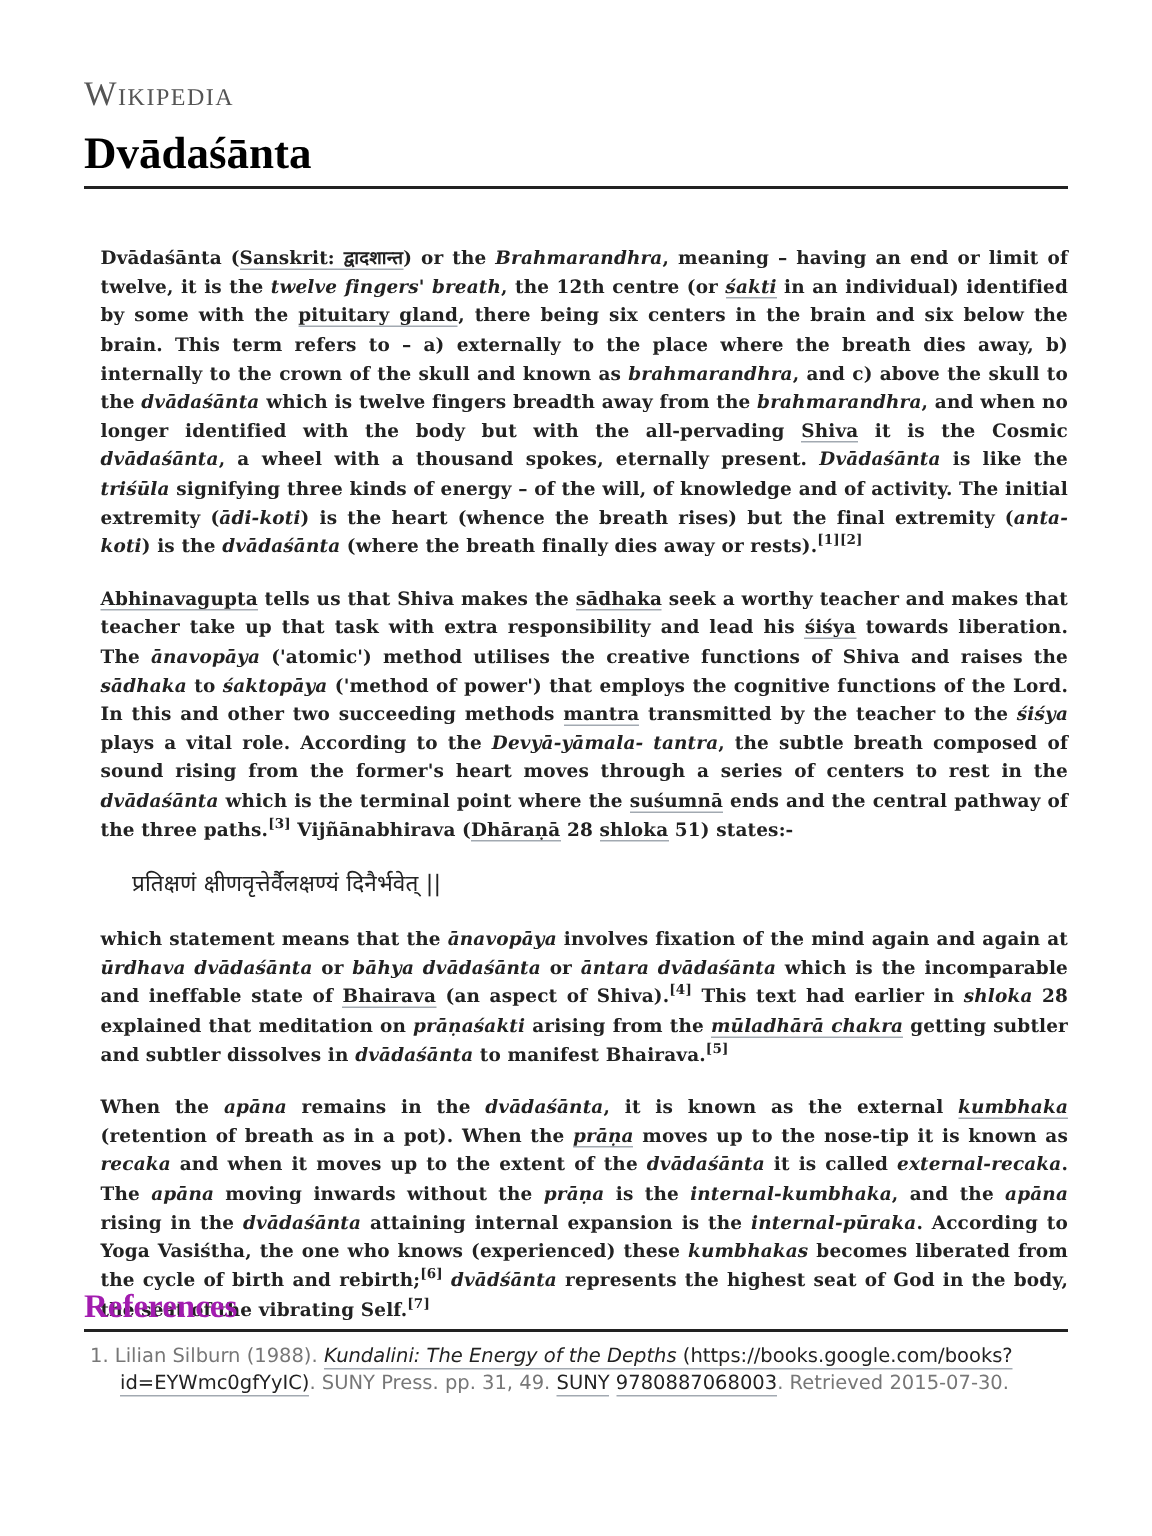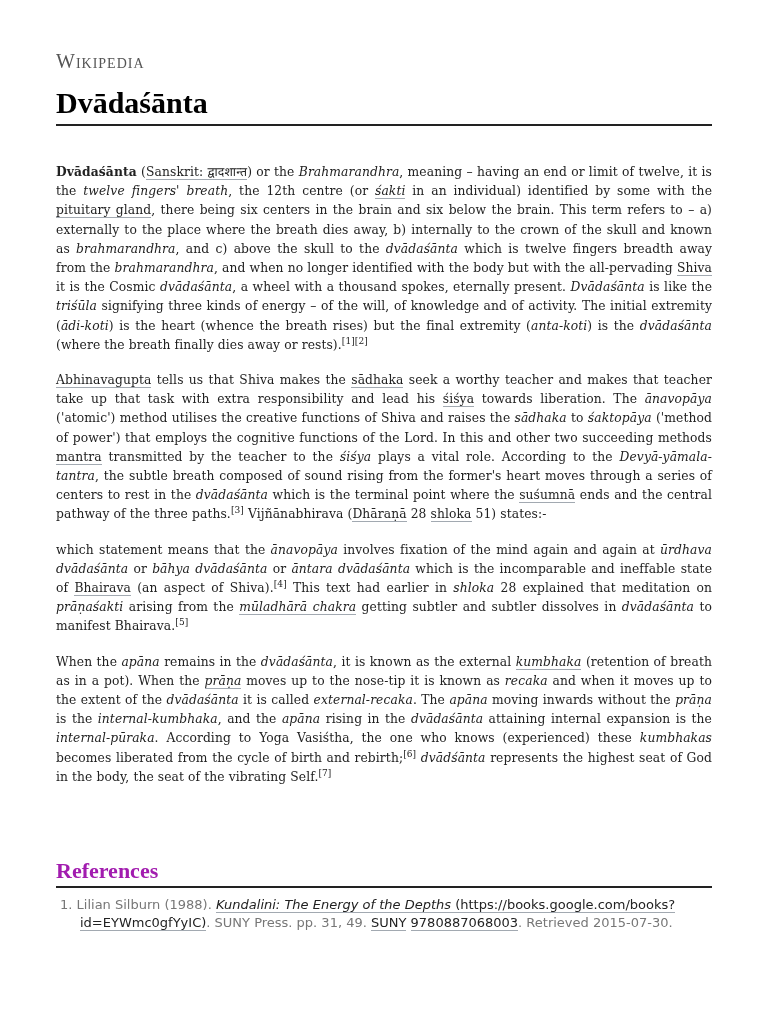--- a/index.html
+++ b/index.html
@@ -5,38 +5,38 @@
   html, body { margin: 0; padding: 0; background: #ffffff; }
   body {
     width: 768px; height: 1024px; overflow: hidden;
     font-family: "DejaVu Serif", "Liberation Serif", serif;
     color: #222222;
   }
   .page { position: relative; padding: 0 56px 0 56px; }
   .brand {
     position: absolute; left: 56px; top: 50px;
     font-family: "Liberation Serif", serif;
-    font-size: 20px; letter-spacing: 1px; color: #555555;
+    font-size: 23px; letter-spacing: 1px; color: #555555;
     font-variant: small-caps;
   }
   .title {
     position: absolute; left: 56px; top: 86px;
     font-family: "Liberation Serif", serif;
     font-weight: bold; font-size: 30px; color: #000000; margin: 0;
   }
   .title-rule {
     position: absolute; left: 56px; right: 56px; top: 124px;
     height: 0; border-top: 2px solid #222222;
   }
   .content {
     position: absolute; left: 56px; top: 162px; width: 656px;
     font-size: 12.3px; line-height: 19.2px; text-align: justify;
     letter-spacing: 0.1px;
   }
-  .content p { margin: 0 0 16px 0; }
+  .content p { margin: 0 0 16px 11px; font-weight: bold; }
   a.link { color: #222222; text-decoration: none; border-bottom: 1px solid #a2a9b1; }
   sup { font-size: 9px; line-height: 0; vertical-align: super; }
   .verse {
     margin: 8px 0 16px 32px; font-size: 15px; line-height: 22px;
     text-align: left; font-family: "DejaVu Sans", sans-serif;
   }
   .refs-head {
     position: absolute; left: 56px; top: 858px;
     font-family: "Liberation Serif", serif; font-weight: bold; font-size: 22px; color: #a21caf;
     margin: 0;
@@ -61,20 +61,21 @@
   <div class="brand">Wikipedia</div>
   <h1 class="title">Dvādaśānta</h1>
   <div class="title-rule"></div>
 
   <div class="content">
     <p><b>Dvādaśānta</b> (<a class="link">Sanskrit: द्वादशान्त</a>)<span> or the </span><i>Brahmarandhra</i><span>, meaning – having an end or limit of twelve, it is the </span><i>twelve fingers' breath</i><span>, the 12th centre (or </span><a class="link"><i>śakti</i></a><span> in an individual) identified by some with the </span><a class="link">pituitary gland</a><span>, there being six centers in the brain and six below the brain. This term refers to – a) externally to the place where the breath dies away, b) internally to the crown of the skull and known as </span><i>brahmarandhra</i><span>, and c) above the skull to the </span><i>dvādaśānta</i><span> which is twelve fingers breadth away from the </span><i>brahmarandhra</i><span>, and when no longer identified with the body but with the all-pervading </span><a class="link">Shiva</a><span> it is the Cosmic </span><i>dvādaśānta</i><span>, a wheel with a thousand spokes, eternally present. </span><i>Dvādaśānta</i><span> is like the </span><i>triśūla</i><span> signifying three kinds of energy – of the will, of knowledge and of activity. The initial extremity (</span><i>ādi-koti</i><span>) is the heart (whence the breath rises) but the final extremity (</span><i>anta-koti</i><span>) is the </span><i>dvādaśānta</i><span> (where the breath finally dies away or rests).</span><sup>[1]</sup><sup>[2]</sup></p>
 
     <p><a class="link">Abhinavagupta</a><span> tells us that Shiva makes the </span><a class="link">sādhaka</a><span> seek a worthy teacher and makes that teacher take up that task with extra responsibility and lead his </span><a class="link">śiśya</a><span> towards liberation. The </span><i>ānavopāya</i><span> ('atomic') method utilises the creative functions of Shiva and raises the </span><i>sādhaka</i><span> to </span><i>śaktopāya</i><span> ('method of power') that employs the cognitive functions of the Lord. In this and other two succeeding methods </span><a class="link">mantra</a><span> transmitted by the teacher to the </span><i>śiśya</i><span> plays a vital role. According to the </span><i>Devyā-yāmala- tantra</i><span>, the subtle breath composed of sound rising from the former's heart moves through a series of centers to rest in the </span><i>dvādaśānta</i><span> which is the terminal point where the </span><a class="link">suśumnā</a><span> ends and the central pathway of the three paths.</span><sup>[3]</sup><span> Vijñānabhirava (</span><a class="link">Dhāraṇā</a><span> 28 </span><a class="link">shloka</a><span> 51) states:-</span></p>
 
     <div class="verse">
+      <div>प्रतिक्षणं क्षीणवृत्तेर्वैलक्षण्यं दिनैर्भवेत् ||</div>
     </div>
 
     <p><span>which statement means that the </span><i>ānavopāya</i><span> involves fixation of the mind again and again at </span><i>ūrdhava dvādaśānta</i><span> or </span><i>bāhya dvādaśānta</i><span> or </span><i>āntara dvādaśānta</i><span> which is the incomparable and ineffable state of </span><a class="link">Bhairava</a><span> (an aspect of Shiva).</span><sup>[4]</sup><span> This text had earlier in </span><i>shloka</i><span> 28 explained that meditation on </span><i>prāṇaśakti</i><span> arising from the </span><a class="link"><i>mūladhārā chakra</i></a><span> getting subtler and subtler dissolves in </span><i>dvādaśānta</i><span> to manifest Bhairava.</span><sup>[5]</sup></p>
 
     <p><span>When the </span><i>apāna</i><span> remains in the </span><i>dvādaśānta</i><span>, it is known as the external </span><a class="link"><i>kumbhaka</i></a><span> (retention of breath as in a pot). When the </span><a class="link"><i>prāṇa</i></a><span> moves up to the nose-tip it is known as </span><i>recaka</i><span> and when it moves up to the extent of the </span><i>dvādaśānta</i><span> it is called </span><i>external-recaka</i><span>. The </span><i>apāna</i><span> moving inwards without the </span><i>prāṇa</i><span> is the </span><i>internal-kumbhaka</i><span>, and the </span><i>apāna</i><span> rising in the </span><i>dvādaśānta</i><span> attaining internal expansion is the </span><i>internal-pūraka</i><span>. According to Yoga Vasiśtha, the one who knows (experienced) these </span><i>kumbhakas</i><span> becomes liberated from the cycle of birth and rebirth;</span><sup>[6]</sup><span> </span><i>dvādśānta</i><span> represents the highest seat of God in the body, the seat of the vibrating Self.</span><sup>[7]</sup></p>
   </div>
 
   <h2 class="refs-head">References</h2>
   <div class="refs-rule"></div>
   <ol class="refs">

